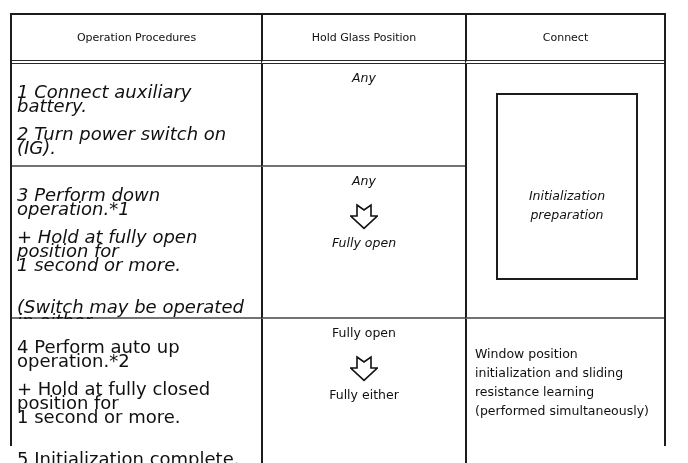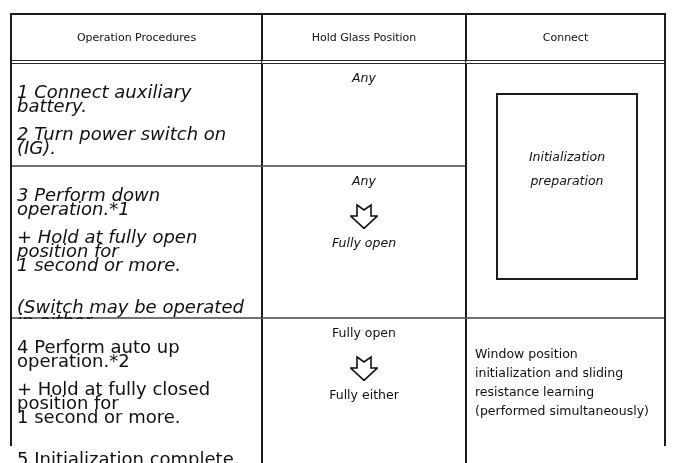--- a/index.html
+++ b/index.html
@@ -54,24 +54,24 @@
     position: relative;
   }
   .prep-box {
     position: absolute; left: 29px; top: 29px;
     width: 142px; height: 187px;
     border: 2px solid #1c1c1c;
     display: flex; justify-content: center;
     background: #ffffff;
   }
   .prep-text {
-    margin-top: 50px;
+    margin-top: 91px;
     text-align: center;
     white-space: pre-line;
-    line-height: 24px;
+    line-height: 19px;
   }
 
   .purpose-r3 {
     padding: 6px 8px 0 8px;
     line-height: 19px;
     white-space: pre-line;
   }
 </style>
 </head>
 <body>

